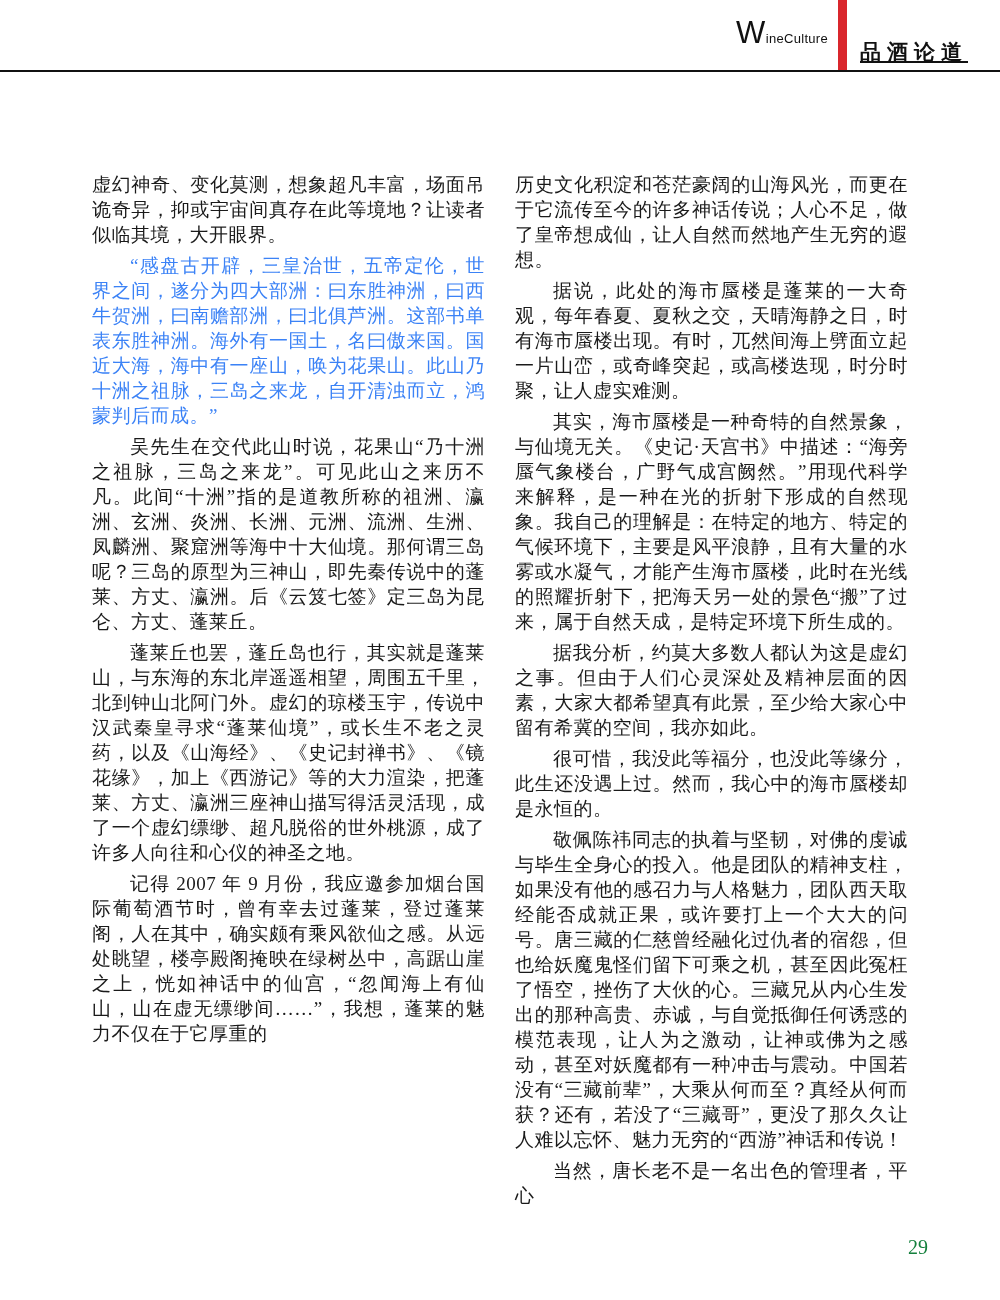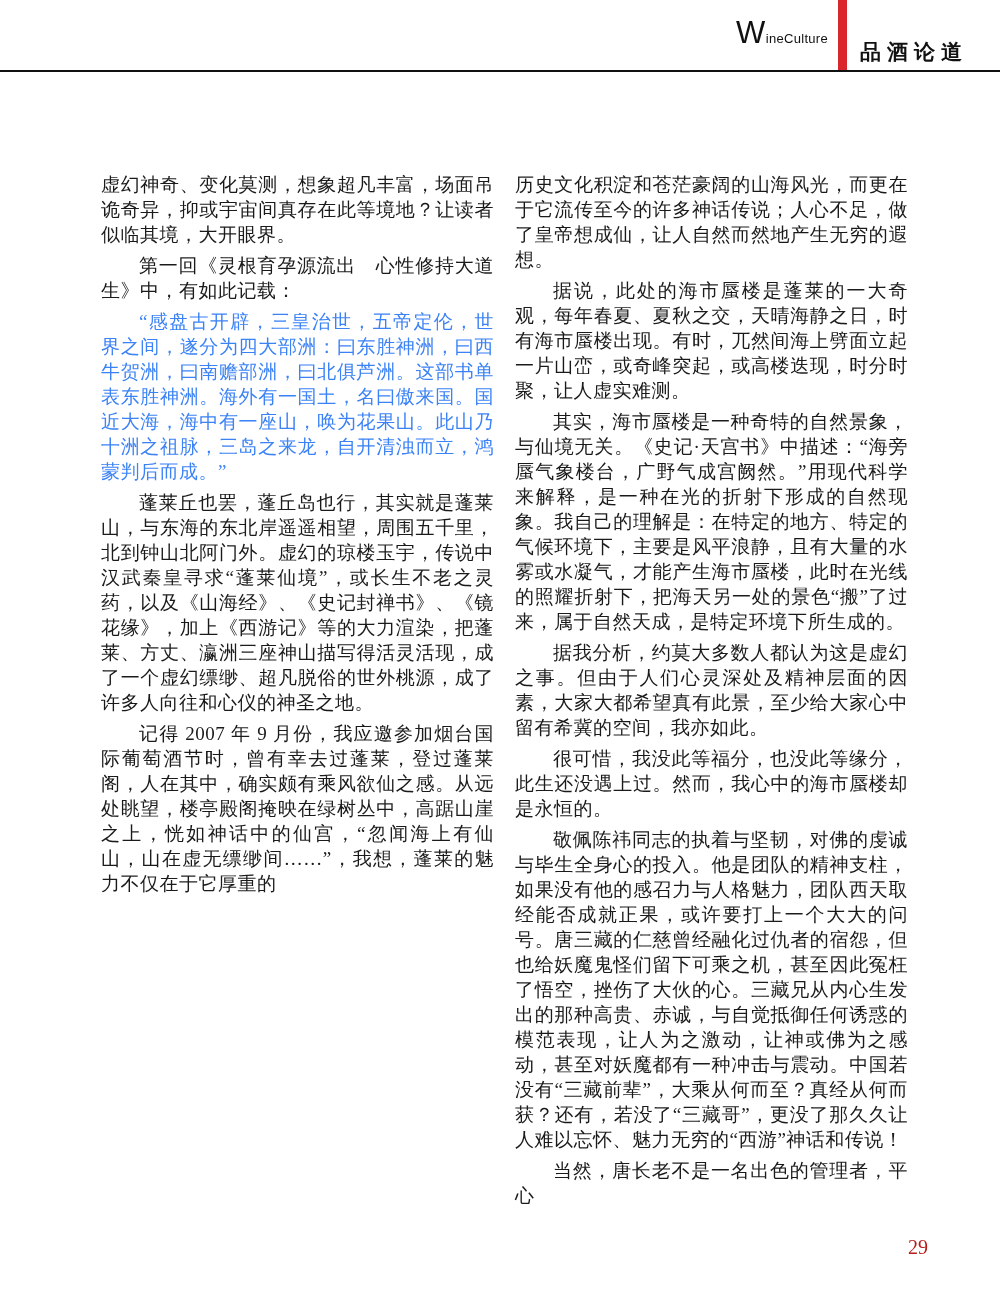--- a/index.html
+++ b/index.html
@@ -40,69 +40,70 @@
   .brand .brand-rest  { font-size: 13px; letter-spacing: 0.3px; }
   .section-title {
     position: absolute;
     left: 860px; top: 38px;
     font-family: "Liberation Sans", "DejaVu Sans", sans-serif;
     font-weight: 600;
     font-size: 21px;
     letter-spacing: 6px;
     color: #111111;
     white-space: nowrap;
+    text-decoration: underline;
   }
 
   
   .col {
     position: absolute;
     top: 172px;
     width: 393px;
   }
-  .col-left  { left: 101px; }
+  .col-left  { left: 92px; }
   .col-right { left: 515px; font-family: Liberation Serif, serif; }
   .col p {
     margin: 0 0 6px 0;
     font-size: 19px;
     line-height: 25px;
     letter-spacing: 0.5px;
     text-align: justify;
     text-justify: inter-ideograph;
     color: #1a1a1a;
   }
   .col p.indent { text-indent: 2em; }
   .col p.quote  { color: #3b82f6; }
 
   .page-number {
     position: absolute;
     left: 908px; top: 1236px;
     font-size: 20px;
-    color: #b91c1c;
+    color: #15803d;
   }
 </style>
 </head>
 <body>
 
 <div class="page">
 
   <div class="accent-bar" style="background: rgb(217, 38, 44);"></div>
 
   <div class="brand">
     <span class="brand-initial">W</span>
       <span class="brand-rest">ineCulture</span>
   </div>
 
   <div class="section-title">品酒论道</div>
 
   <div class="header-rule"></div>
 
   <div class="col col-left">
       <p class="flush">虚幻神奇、变化莫测，想象超凡丰富，场面吊诡奇异，抑或宇宙间真存在此等境地？让读者似临其境，大开眼界。</p>
-      <p class="indent">第一回《灵根育孕源流出　心性修持大道生》中，有如此记载：</p>
       <p class="indent quote">“感盘古开辟，三皇治世，五帝定伦，世界之间，遂分为四大部洲：曰东胜神洲，曰西牛贺洲，曰南赡部洲，曰北俱芦洲。这部书单表东胜神洲。海外有一国土，名曰傲来国。国近大海，海中有一座山，唤为花果山。此山乃十洲之祖脉，三岛之来龙，自开清浊而立，鸿蒙判后而成。”</p>
+      <p class="indent">吴先生在交代此山时说，花果山“乃十洲之祖脉，三岛之来龙”。可见此山之来历不凡。此间“十洲”指的是道教所称的祖洲、瀛洲、玄洲、炎洲、长洲、元洲、流洲、生洲、凤麟洲、聚窟洲等海中十大仙境。那何谓三岛呢？三岛的原型为三神山，即先秦传说中的蓬莱、方丈、瀛洲。后《云笈七签》定三岛为昆仑、方丈、蓬莱丘。</p>
       <p class="indent">蓬莱丘也罢，蓬丘岛也行，其实就是蓬莱山，与东海的东北岸遥遥相望，周围五千里，北到钟山北阿门外。虚幻的琼楼玉宇，传说中汉武秦皇寻求“蓬莱仙境”，或长生不老之灵药，以及《山海经》、《史记封禅书》、《镜花缘》，加上《西游记》等的大力渲染，把蓬莱、方丈、瀛洲三座神山描写得活灵活现，成了一个虚幻缥缈、超凡脱俗的世外桃源，成了许多人向往和心仪的神圣之地。</p>
       <p class="indent">记得 2007 年 9 月份，我应邀参加烟台国际葡萄酒节时，曾有幸去过蓬莱，登过蓬莱阁，人在其中，确实颇有乘风欲仙之感。从远处眺望，楼亭殿阁掩映在绿树丛中，高踞山崖之上，恍如神话中的仙宫，“忽闻海上有仙山，山在虚无缥缈间……”，我想，蓬莱的魅力不仅在于它厚重的</p>
     </div>
 
   <div class="col col-right">
       <p class="flush">历史文化积淀和苍茫豪阔的山海风光，而更在于它流传至今的许多神话传说；人心不足，做了皇帝想成仙，让人自然而然地产生无穷的遐想。</p>
       <p class="indent">据说，此处的海市蜃楼是蓬莱的一大奇观，每年春夏、夏秋之交，天晴海静之日，时有海市蜃楼出现。有时，兀然间海上劈面立起一片山峦，或奇峰突起，或高楼迭现，时分时聚，让人虚实难测。</p>
       <p class="indent">其实，海市蜃楼是一种奇特的自然景象，与仙境无关。《史记·天宫书》中描述：“海旁蜃气象楼台，广野气成宫阙然。”用现代科学来解释，是一种在光的折射下形成的自然现象。我自己的理解是：在特定的地方、特定的气候环境下，主要是风平浪静，且有大量的水雾或水凝气，才能产生海市蜃楼，此时在光线的照耀折射下，把海天另一处的景色“搬”了过来，属于自然天成，是特定环境下所生成的。</p>
       <p class="indent">据我分析，约莫大多数人都认为这是虚幻之事。但由于人们心灵深处及精神层面的因素，大家大都希望真有此景，至少给大家心中留有希冀的空间，我亦如此。</p>
       <p class="indent">很可惜，我没此等福分，也没此等缘分，此生还没遇上过。然而，我心中的海市蜃楼却是永恒的。</p>

